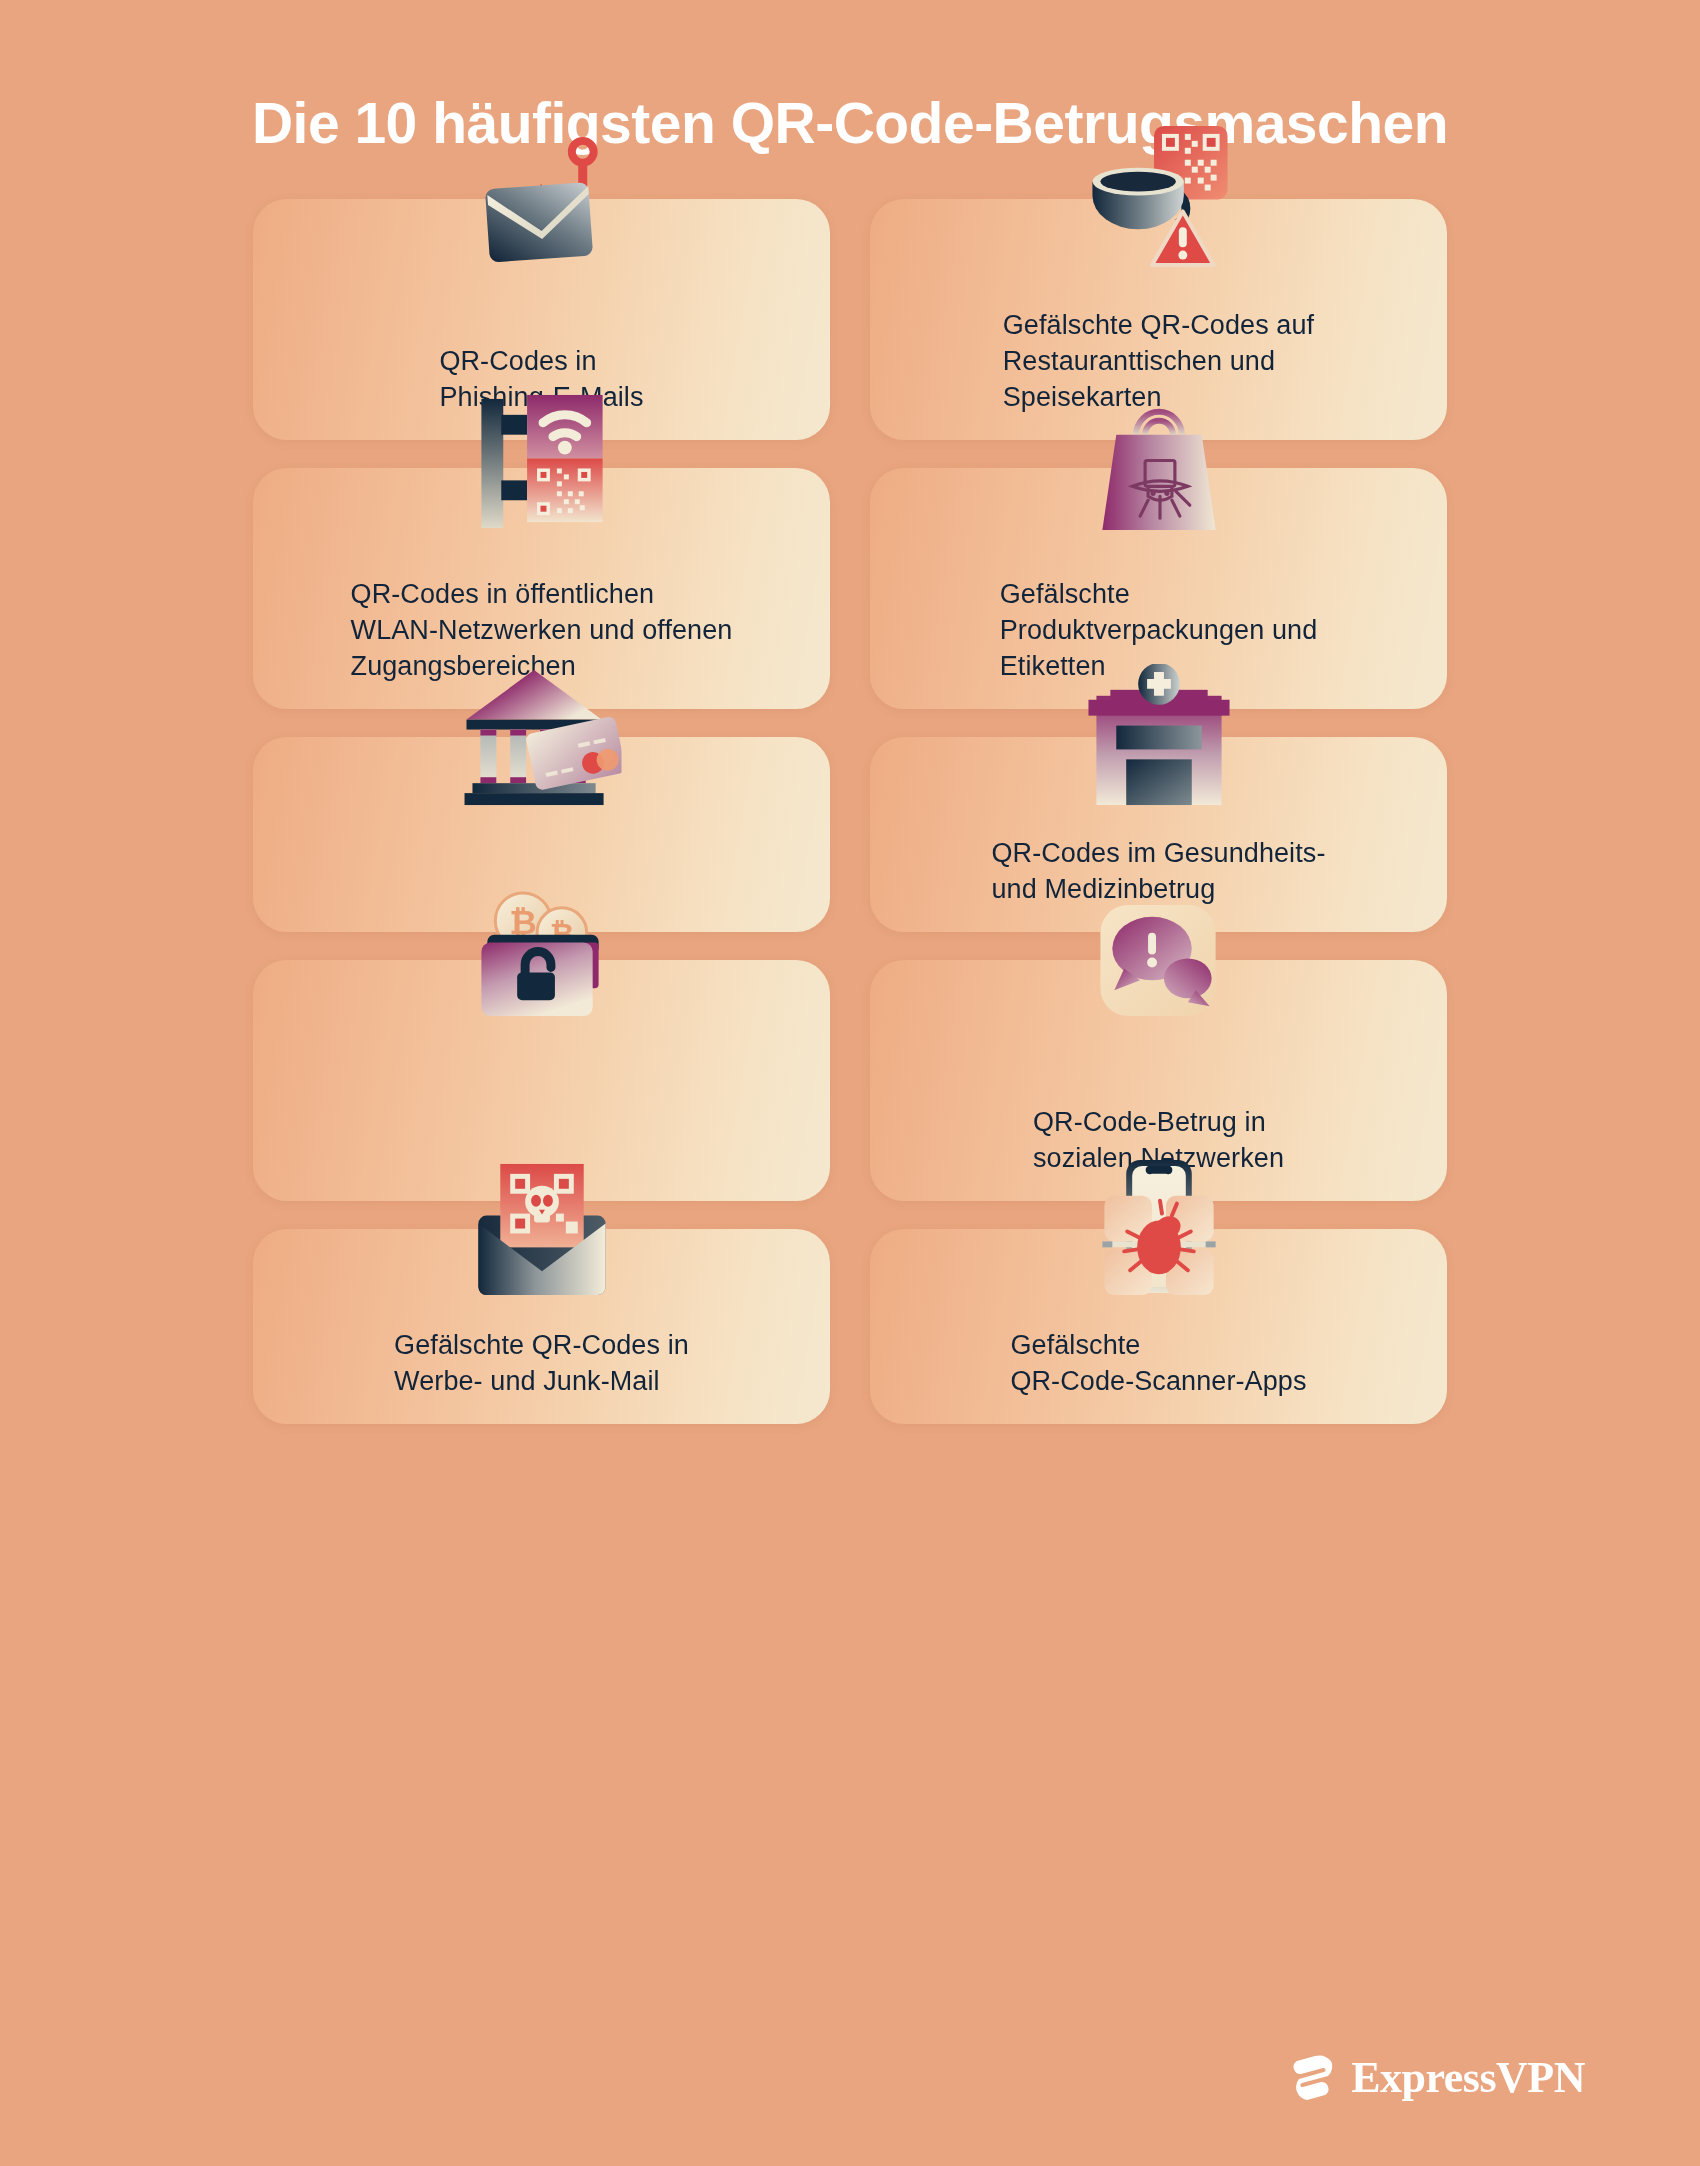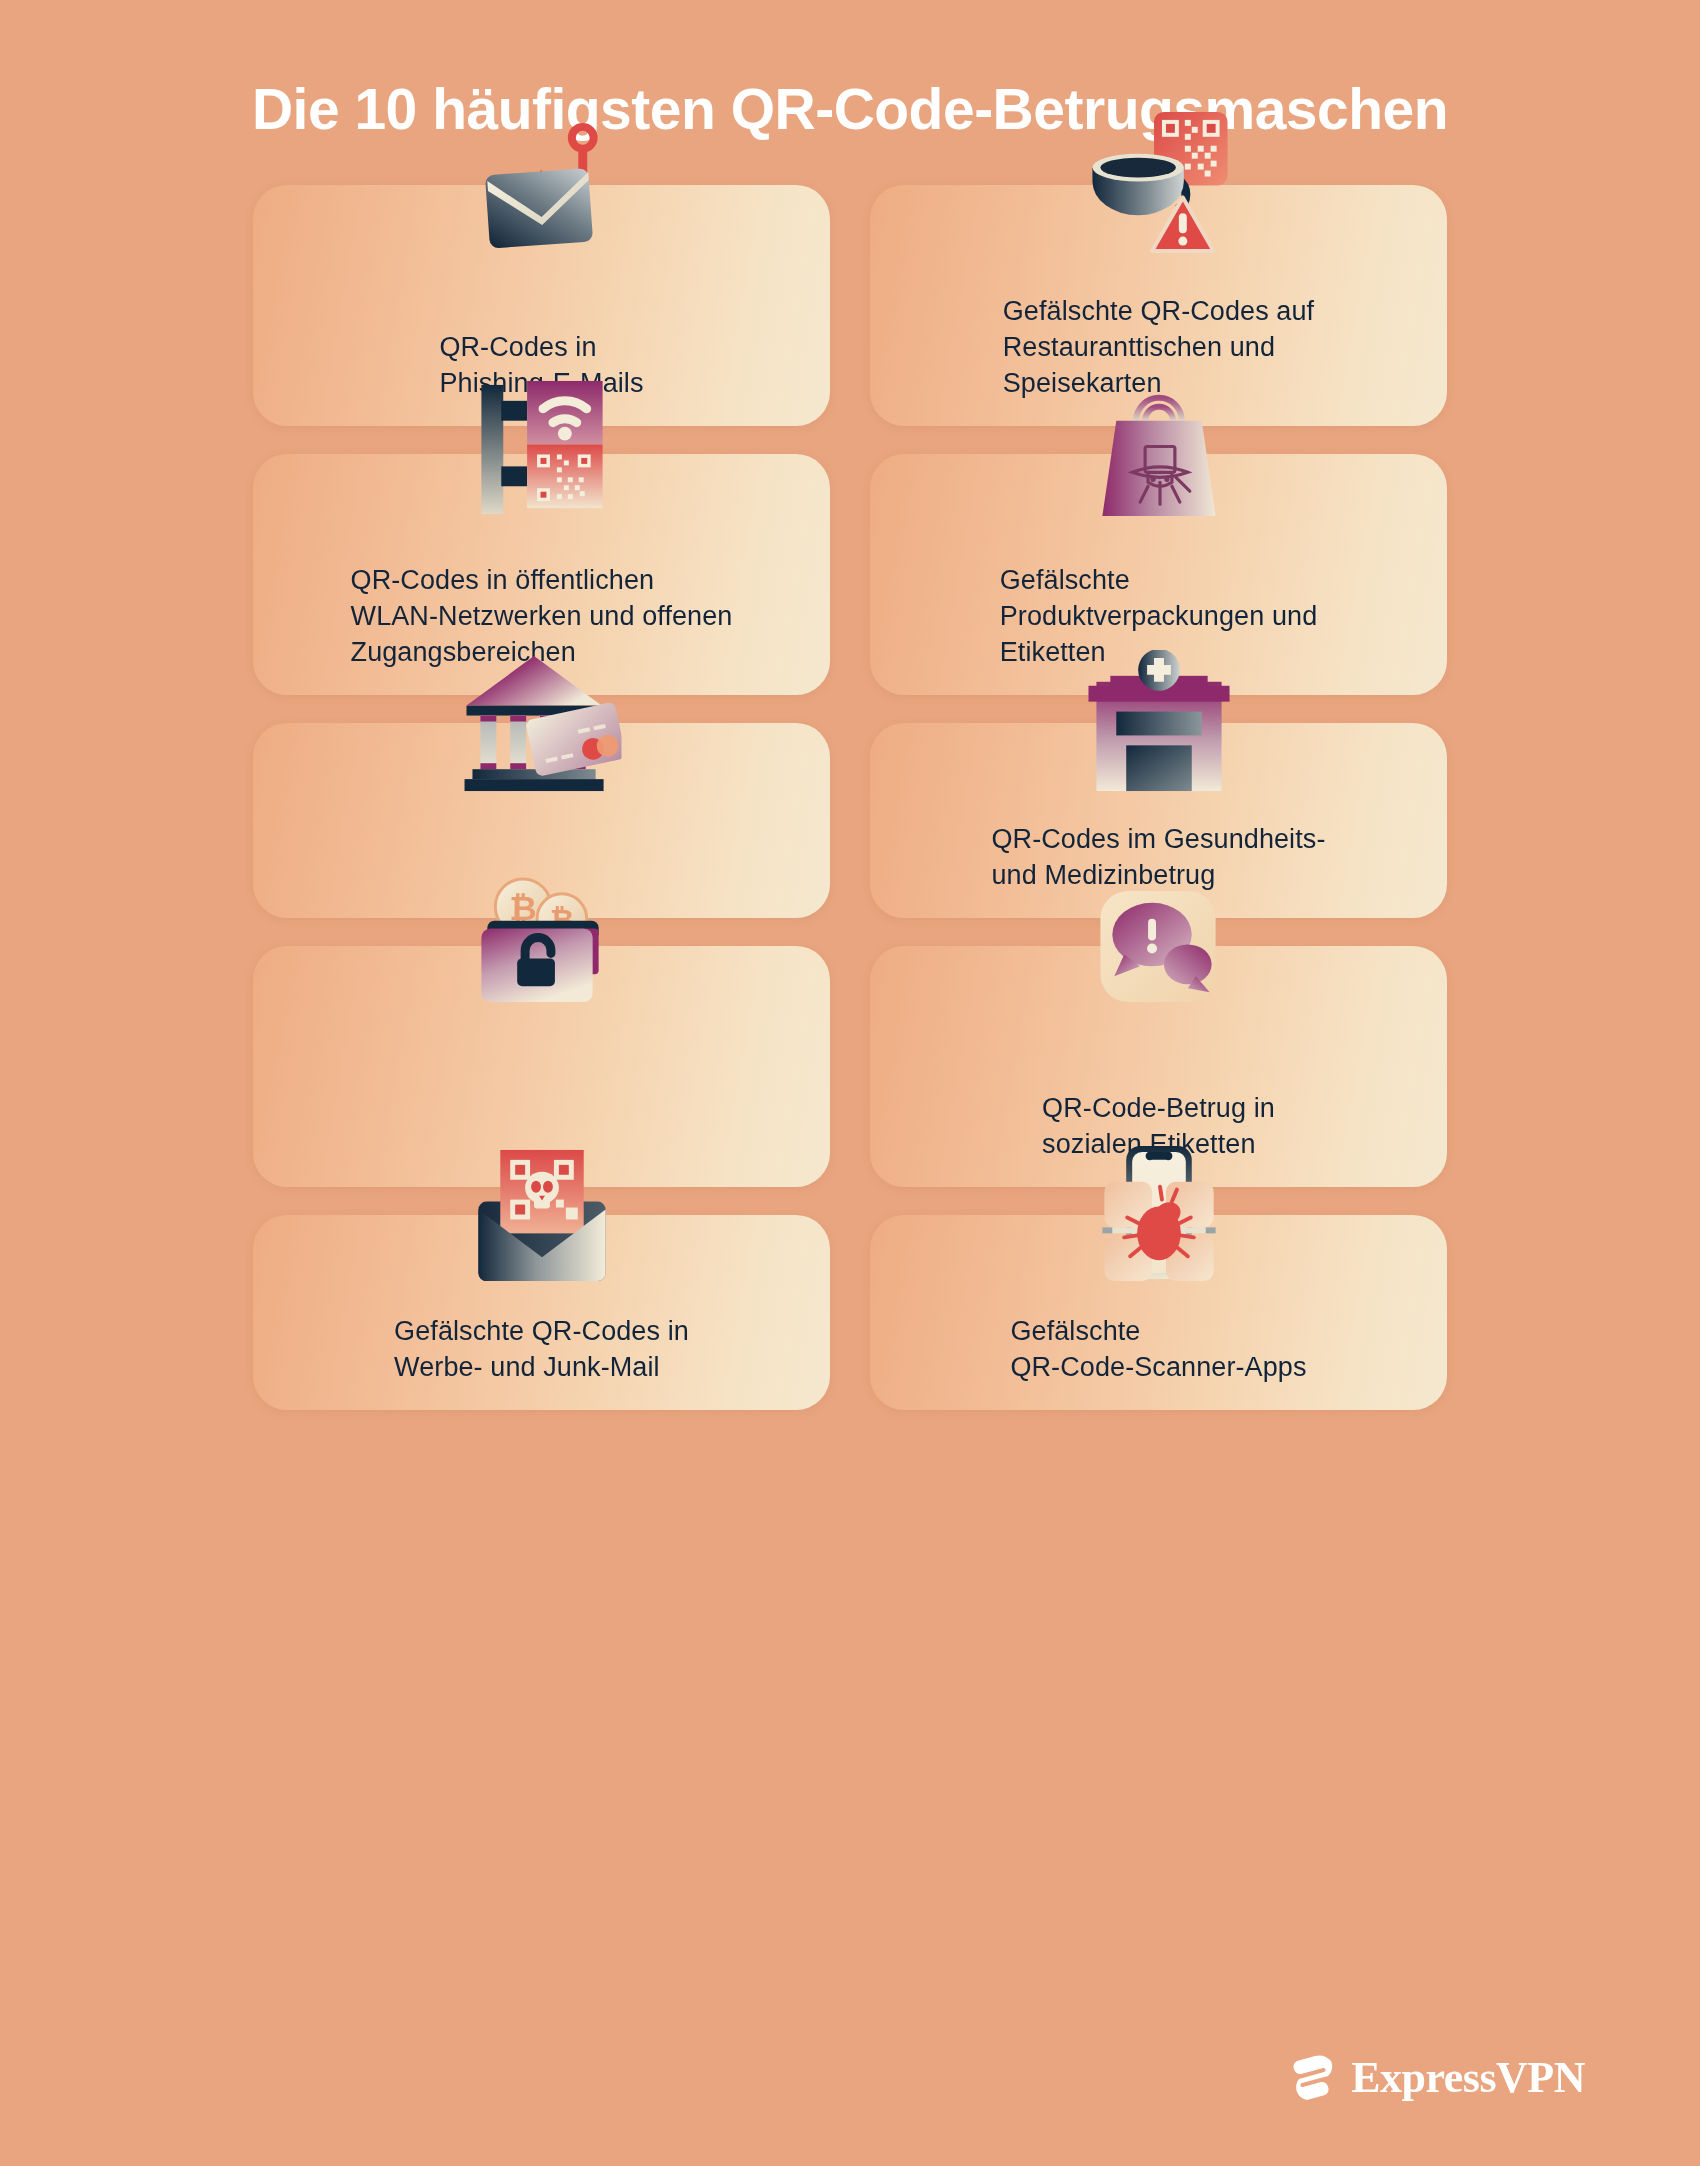--- a/index.html
+++ b/index.html
@@ -14,21 +14,21 @@
   body {
     background: #e8a57f;
     font-family: "Liberation Sans", "DejaVu Sans", sans-serif;
     position: relative;
   }
 
   .infographic {
     width: 1700px;
     height: 2166px;
     position: relative;
-    padding: 0;
+    padding: 14px;
   }
 
   
   .title-bar {
     width: 100%;
     padding-top: 78px;
     text-align: center;
   }
   .title {
     color: #ffffff;
@@ -474,21 +474,21 @@
           <path d="M40 82 l-10 22 l26 -10 z" fill="url(#bubG8)"></path>
           <rect x="64" y="46" width="8" height="22" rx="4" fill="#f3ecd9"></rect>
           <circle cx="68" cy="76" r="5" fill="#f3ecd9"></circle>
 
           <ellipse cx="104" cy="92" rx="24" ry="20" fill="url(#bub2G8)"></ellipse>
           <path d="M112 104 l14 16 l-22 -4 z" fill="url(#bub2G8)"></path>
         </svg>
       </div>
       <div class="label-space"></div>
       <div class="card-label">QR-Code-Betrug in
-sozialen Etiketten</div>
+sozialen Netzwerken</div>
     </div>
 
     <div class="card">
       <div class="icon-wrap">
         <svg width="155" height="147" viewBox="0 0 156 148">
           <defs>
             <linearGradient id="qrG9" x1="0" y1="0" x2="0" y2="1">
               <stop offset="0%" stop-color="#dc4a48"></stop>
               <stop offset="100%" stop-color="#f0b094"></stop>
             </linearGradient>

